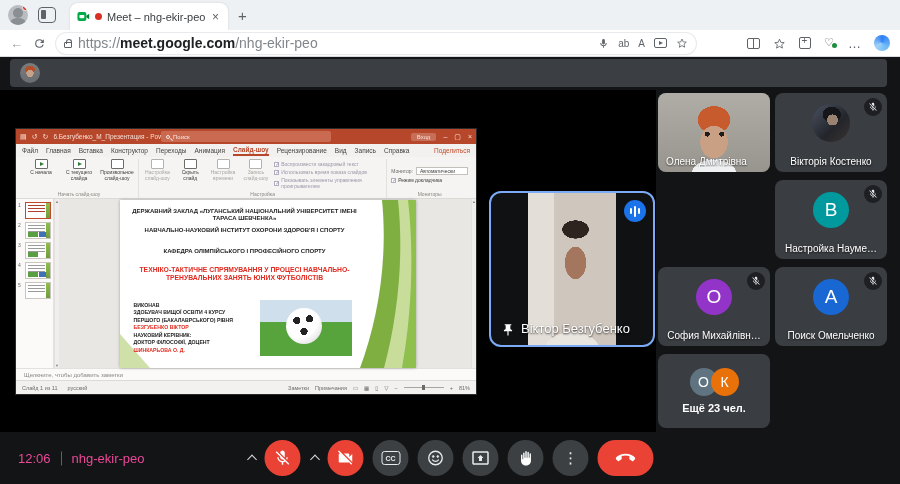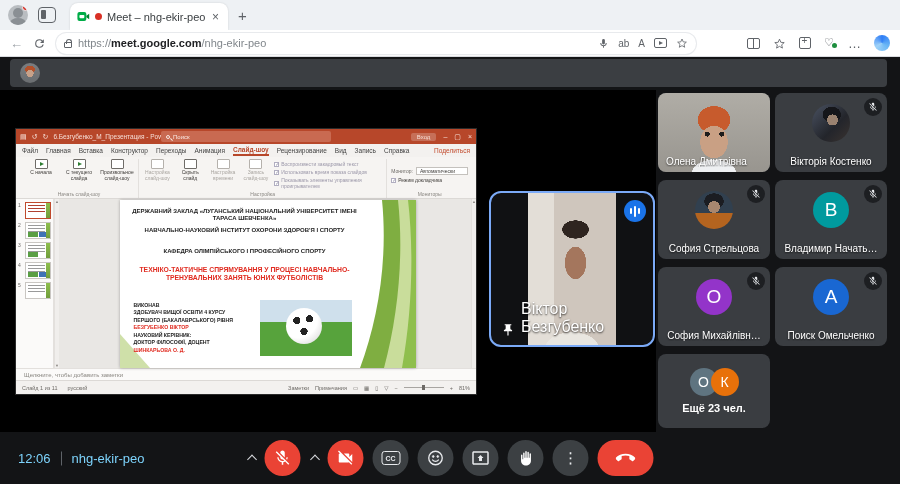--- a/index.html
+++ b/index.html
@@ -19,21 +19,21 @@
   .rec-dot{width:7px;height:7px;border-radius:50%;background:#d93025;flex:0 0 auto;}
   .tab-title{font-size:11px;color:#3c4043;white-space:nowrap;overflow:hidden;flex:1;}
   .tab-close{font-size:12px;color:#5f6368;padding:0 2px;cursor:pointer;}
   .newtab{font-size:15px;color:#5f6368;margin-left:10px;cursor:pointer;}
   .toolbar{position:absolute;top:30px;left:0;width:100%;height:27px;background:#fff;border-bottom:1px solid #dadce0;display:flex;align-items:center;padding:0 10px;gap:10px;}
   .nav-ico{font-size:13px;color:#9aa0a6;}
   .nav-ico.enabled{color:#5f6368;}
   .urlpill{height:21px;flex:0 1 640px;background:#fff;border-radius:11px;box-shadow:0 0 0 1px #e8eaed,0 1px 2px rgba(0,0,0,.08);display:flex;align-items:center;padding:0 8px;gap:6px;}
   .lock{position:relative;width:8px;height:6px;border:1px solid #5f6368;border-radius:1px;margin-top:3px;flex:0 0 auto;}
   .lock::before{content:"";position:absolute;top:-4px;left:1px;width:4px;height:4px;border:1px solid #5f6368;border-bottom:none;border-radius:3px 3px 0 0;}
-  .url{font-size:11px;color:#80868b;white-space:nowrap;flex:1;}
+  .url{font-size:14px;color:#80868b;white-space:nowrap;flex:1;}
   .url .host{color:#202124;font-weight:bold;}
   .pill-icos{display:flex;align-items:center;gap:9px;color:#5f6368;font-size:10px;}
   .t-icon{font-size:10px;color:#5f6368;}
   .tb-right{display:flex;align-items:center;gap:13px;margin-left:auto;color:#5f6368;}
   .copilot{width:16px;height:16px;border-radius:50%;background:conic-gradient(#2f7df6,#6ab7f5,#9fd2f8,#2f7df6);}
   .heart{position:relative;width:11px;height:10px;}
   .heart::before{content:"♡";font-size:11px;color:#5f6368;position:absolute;top:-2px;}
   .heart::after{content:"";position:absolute;right:-2px;bottom:0;width:5px;height:5px;border-radius:50%;background:#1e8e3e;}
   .splitscreen{width:13px;height:11px;border:1.2px solid #5f6368;border-radius:2px;position:relative;}
   .splitscreen::before{content:"";position:absolute;left:5px;top:0;width:1.2px;height:100%;background:#5f6368;}
@@ -126,21 +126,21 @@
     radial-gradient(ellipse 22px 15px at 54% 24%, #2e241f 60%, transparent 61%),
     radial-gradient(ellipse 17px 26px at 54% 46%, #a4765d 62%, transparent 63%),
     radial-gradient(ellipse 44px 26px at 50% 102%, #e9e6e0 60%, transparent 61%),
     linear-gradient(90deg,#e3ded7 0 30%,#cfc6bd 30%);}
   .audio-ind{position:absolute;right:7px;top:7px;width:22px;height:22px;border-radius:50%;background:#1a73e8;display:flex;align-items:center;justify-content:center;gap:1.5px;}
   .audio-ind i{width:2.5px;background:#fff;border-radius:2px;display:block;}
   .audio-ind i:nth-child(1){height:6px;}
   .audio-ind i:nth-child(2){height:11px;}
   .audio-ind i:nth-child(3){height:6px;}
   .pin-ico{position:absolute;left:10px;bottom:8px;width:14px;height:14px;}
-  .pinned-name{position:absolute;left:30px;bottom:9px;color:#fff;font-size:16px;text-shadow:0 1px 2px rgba(0,0,0,.8);}
+  .pinned-name{position:absolute;left:30px;bottom:9px;color:#fff;font-size:13px;text-shadow:0 1px 2px rgba(0,0,0,.8);}
 
   
   .tile{position:absolute;width:112px;height:79px;background:#3a3d41;border-radius:8px;overflow:hidden;}
   .tile-name{position:absolute;bottom:5px;left:0;width:100%;text-align:center;font-size:10px;color:#fff;text-shadow:0 1px 2px rgba(0,0,0,.7);white-space:nowrap;overflow:hidden;}
   .tile-name.left{text-align:left;padding-left:8px;}
   .micbadge{position:absolute;top:5px;right:5px;width:18px;height:18px;border-radius:50%;background:rgba(25,26,29,.85);display:flex;align-items:center;justify-content:center;z-index:2;}
   .letter-avatar{width:36px;height:36px;border-radius:50%;margin:12px auto 0;color:#fff;font-size:19px;display:flex;align-items:center;justify-content:center;}
   .photo-avatar{width:38px;height:38px;border-radius:50%;margin:11px auto 0;}
   .p-olena{position:absolute;inset:0;background:
     radial-gradient(circle 3.5px at 44% 52%, #1c1c1c 70%, transparent 71%),
@@ -161,21 +161,21 @@
     radial-gradient(circle 7.5px at 50% 44%, #d7b49c 78%, transparent 79%),
     radial-gradient(ellipse 16px 14px at 50% 30%, #8d4f33 60%, transparent 61%),
     linear-gradient(#868b8e 0 62%, #2c2e31 62%);}
   .duo{display:flex;justify-content:center;margin-top:14px;}
   .duo .la{width:28px;height:28px;border-radius:50%;color:#fff;font-size:14px;display:flex;align-items:center;justify-content:center;}
   .duo .la:nth-child(2){margin-left:-7px;}
   .more-label{margin-top:6px;text-align:center;color:#fff;font-size:11px;font-weight:bold;}
 
   
   .bottombar{position:absolute;left:0;bottom:0;width:100%;height:52px;}
-  .time-code{position:absolute;left:18px;top:50%;transform:translateY(-50%);display:flex;align-items:center;gap:10px;color:#7dd3fc;font-size:13px;}
+  .time-code{position:absolute;left:18px;top:50%;transform:translateY(-50%);display:flex;align-items:center;gap:10px;color:#ec4899;font-size:13px;}
   .tc-sep{width:1px;height:14px;background:#5f6368;}
   .controls{position:absolute;left:50%;top:50%;transform:translate(-50%,-50%);display:flex;align-items:center;gap:9px;}
   .chev{width:7px;height:7px;border-left:1.5px solid #dadce0;border-top:1.5px solid #dadce0;transform:rotate(45deg);margin:3px 0 0 2px;}
   .cbtn{width:36px;height:36px;border-radius:50%;background:#3c4043;display:flex;align-items:center;justify-content:center;color:#e8eaed;cursor:pointer;}
   .cbtn.red{background:#ea4335;}
   .endcall{width:56px;height:36px;border-radius:18px;background:#ea4335;display:flex;align-items:center;justify-content:center;cursor:pointer;}
   .cc-box{width:19px;height:14px;border:1.5px solid #e8eaed;border-radius:3px;font-size:7px;font-weight:bold;color:#e8eaed;display:flex;align-items:center;justify-content:center;}
   .dots{font-size:15px;color:#e8eaed;line-height:0;}
   .right-icons{position:absolute;right:16px;top:50%;transform:translateY(-50%);display:flex;align-items:center;gap:20px;}
   .ricon{position:relative;width:22px;height:22px;display:flex;align-items:center;justify-content:center;cursor:pointer;}
@@ -505,39 +505,30 @@
     </div>
     <div class="tile" style="left:775px;top:36px;">
       <span class="micbadge">
           <svg width="10" height="10" fill="#e8eaed">
             <use href="#i-micoff"></use>
           </svg>
         </span>
       <div class="photo-avatar ph-vika"></div>
       <span class="tile-name">Вікторія Костенко</span>
     </div>
-    <div class="tile" style="left:658px;top:123px;">
-      <span class="micbadge">
-          <svg width="10" height="10" fill="#e8eaed">
-            <use href="#i-micoff"></use>
-          </svg>
-        </span>
-      <div class="photo-avatar ph-sofia"></div>
-      <span class="tile-name">София Стрельцова</span>
-    </div>
     <div class="tile" style="left:775px;top:123px;">
       <span class="micbadge">
           <svg width="10" height="10" fill="#e8eaed">
             <use href="#i-micoff"></use>
           </svg>
         </span>
       <div class="letter-avatar" style="background:#009a9e;">
           <span>В</span>
         </div>
-      <span class="tile-name">Владимир Начать…</span>
+      <span class="tile-name">Настройка Науме…</span>
     </div>
     <div class="tile" style="left:658px;top:210px;">
       <span class="micbadge">
           <svg width="10" height="10" fill="#e8eaed">
             <use href="#i-micoff"></use>
           </svg>
         </span>
       <div class="letter-avatar" style="background:#9334c9;">
           <span>О</span>
         </div>

